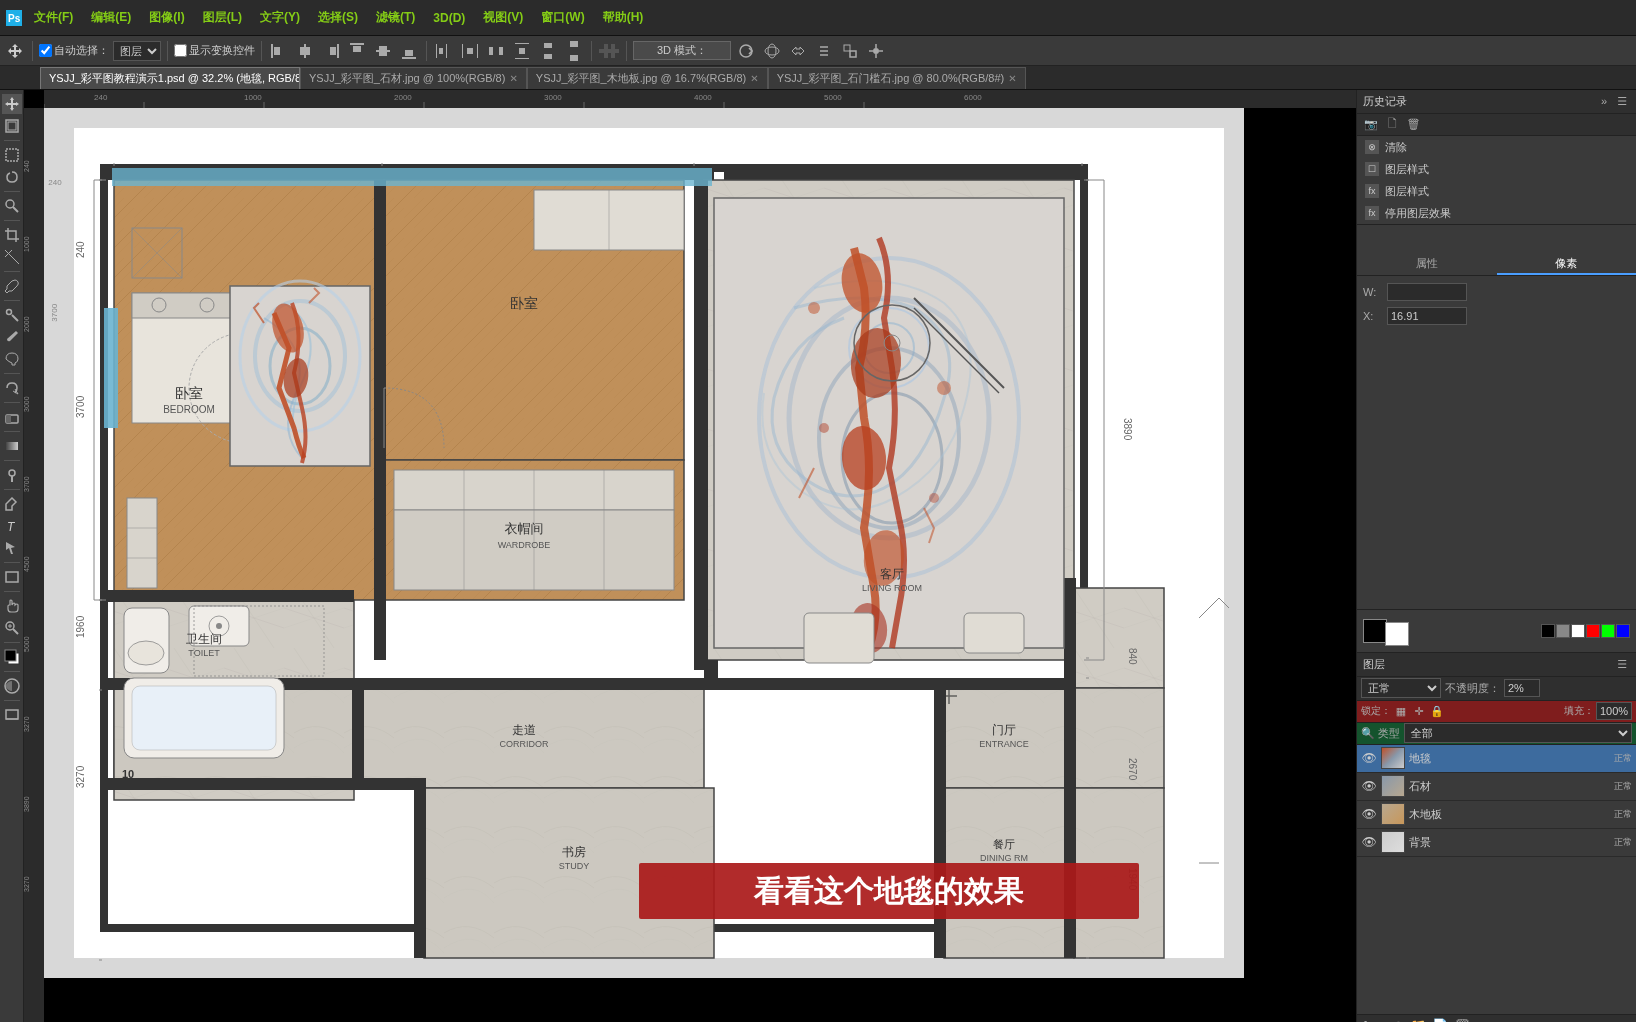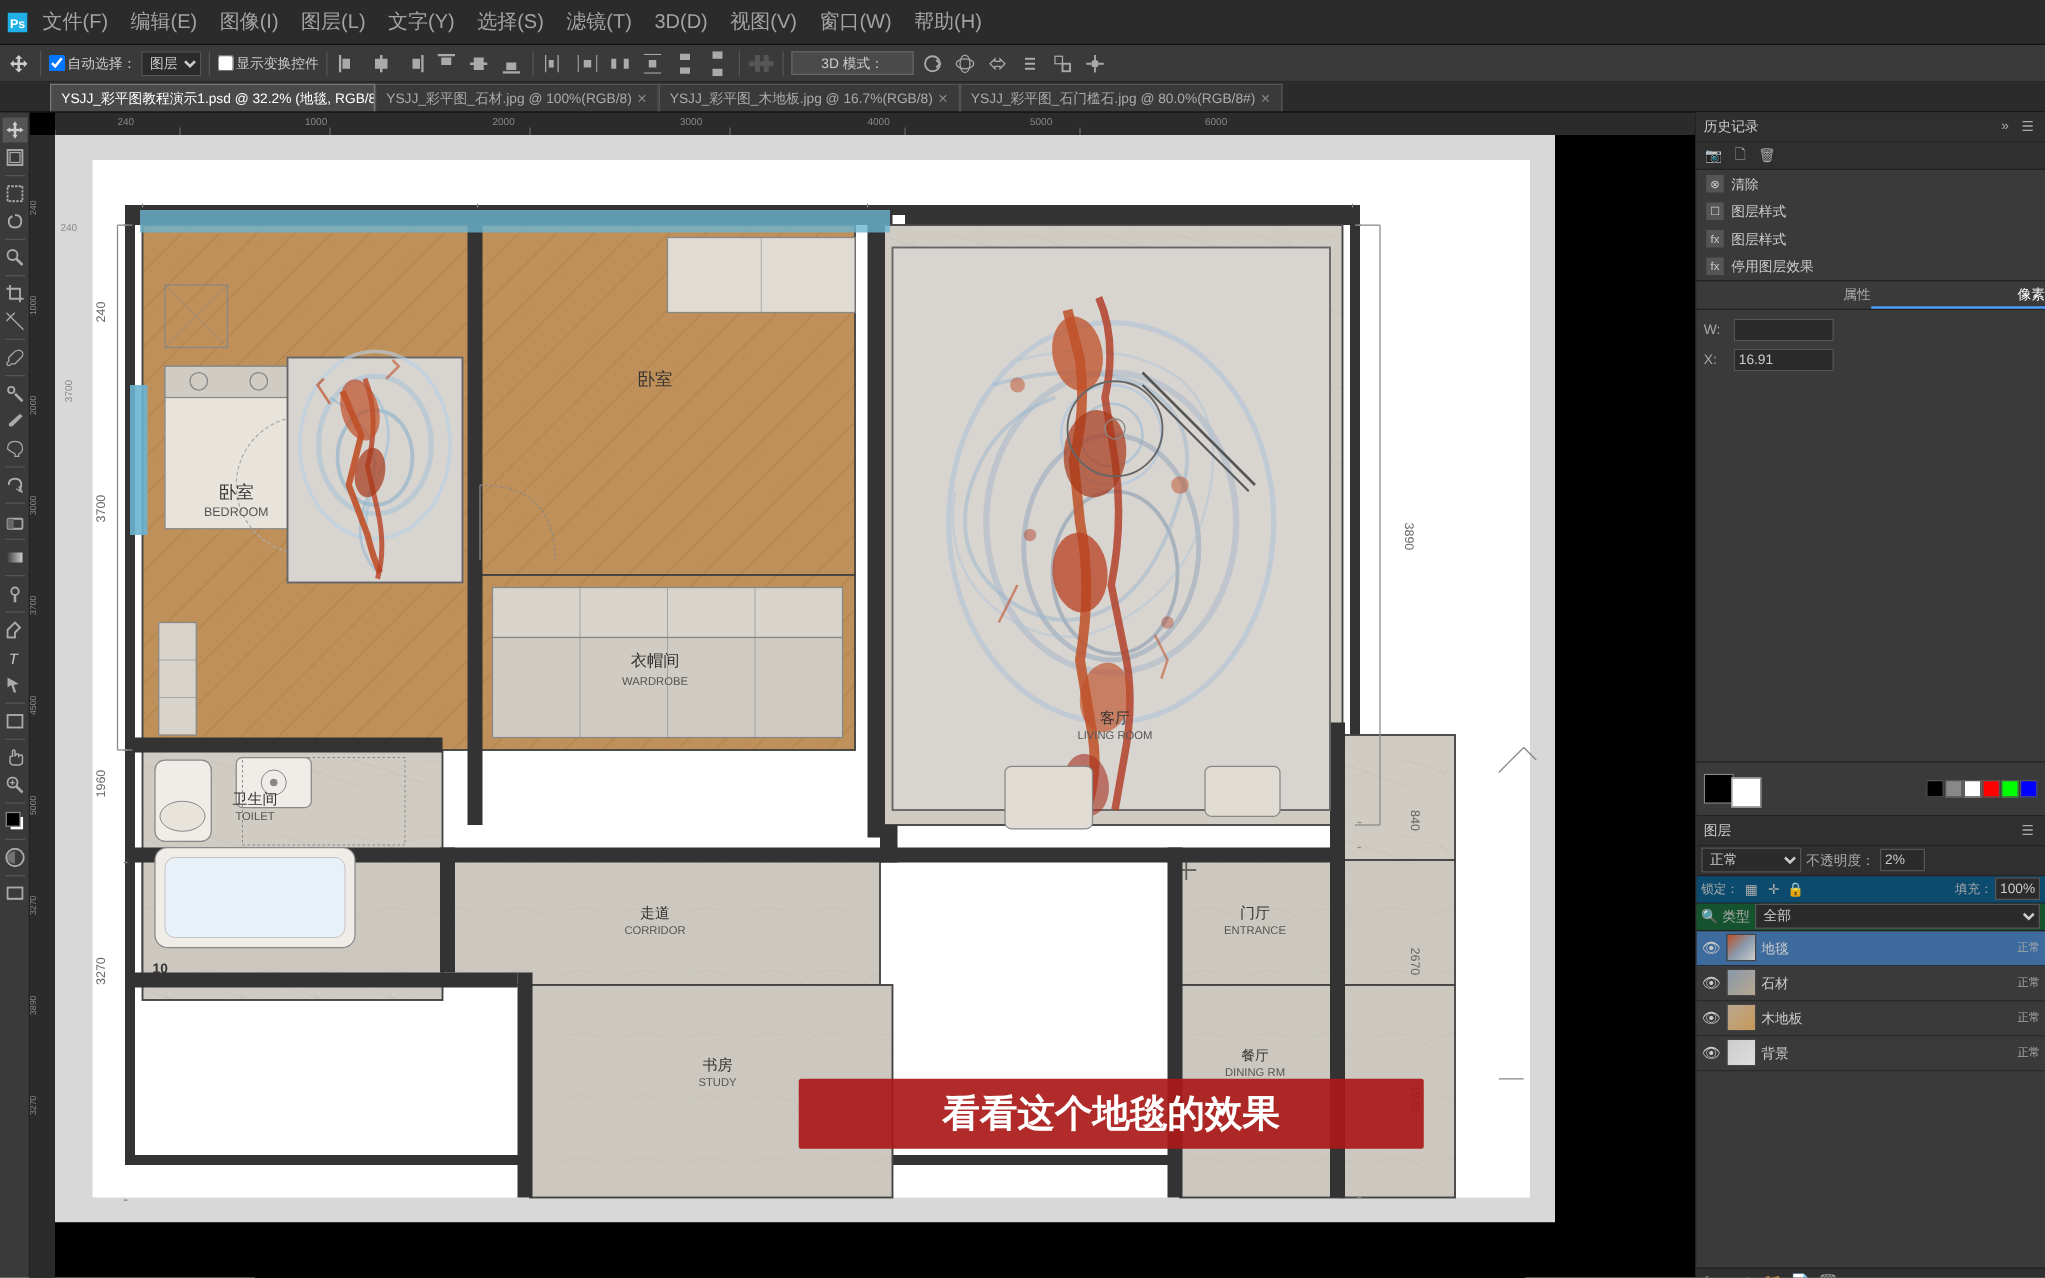--- a/index.html
+++ b/index.html
@@ -1,21 +1,21 @@
 <!DOCTYPE html>
 <html><head>
   <meta charset="utf-8">
   <style>
     * { margin: 0; padding: 0; box-sizing: border-box; }
     body { width: 1636px; height: 1022px; overflow: hidden; background: #3c3c3c; font-family: 'Microsoft YaHei', Arial, sans-serif; font-size: 12px; color: #ccc; }
 
     
     #menubar { display: flex; align-items: center; height: 36px; background: #2b2b2b; padding: 0 4px; gap: 2px; border-bottom: 1px solid #111; }
     #menubar .app-icon { width: 20px; height: 20px; display: flex; align-items: center; justify-content: center; }
-    #menubar .menu-item { padding: 2px 8px; font-size: 16px; color: #a3a3a3; cursor: pointer; white-space: nowrap; }
+    #menubar .menu-item { padding: 2px 8px; font-size: 12px; color: #84cc16; cursor: pointer; white-space: nowrap; font-weight: bold; }
 
     
     #toolbar { display: flex; align-items: center; height: 30px; background: #3a3a3a; border-bottom: 1px solid #222; padding: 0 4px; gap: 4px; }
     .toolbar-btn { display: flex; align-items: center; justify-content: center; width: 22px; height: 22px; cursor: pointer; color: #ccc; font-size: 11px; }
     .toolbar-separator { width: 1px; height: 20px; background: #555; margin: 0 2px; }
     .toolbar-select { background: #2b2b2b; border: 1px solid #555; color: #ccc; font-size: 11px; height: 20px; padding: 0 2px; }
     .toolbar-checkbox-label { display: flex; align-items: center; gap: 2px; font-size: 11px; color: #ccc; }
     .toolbar-checkbox-label input { margin: 0; }
     .toolbar-3d-btn { background: #4a4a4a; border: 1px solid #666; color: #ccc; font-size: 11px; padding: 1px 23px; cursor: pointer; }
 
@@ -47,21 +47,21 @@
     #history-panel { border-bottom: 1px solid #222; }
     .panel-header { display: flex; align-items: center; justify-content: space-between; height: 24px; background: #2f2f2f; padding: 0 6px; font-size: 11px; color: #ccc; border-bottom: 1px solid #222; }
     .panel-header-icons { display: flex; gap: 4px; }
     .panel-icon-btn { font-size: 11px; color: #aaa; cursor: pointer; padding: 1px 3px; }
     .history-item { display: flex; align-items: center; gap: 6px; height: 22px; padding: 0 8px; cursor: pointer; font-size: 11px; color: #ccc; }
     .history-item .hist-icon { width: 14px; height: 14px; background: #555; display: flex; align-items: center; justify-content: center; font-size: 9px; flex-shrink: 0; }
 
     
     #props-area { display: flex; flex-direction: column; flex: 1; }
     .props-tabs { display: flex; border-bottom: 1px solid #222; }
-    .props-tab { flex: 1; height: 22px; display: flex; align-items: center; justify-content: flex-end; font-size: 11px; color: #aaa; cursor: pointer; border-bottom: 2px solid transparent; }
+    .props-tab { flex: 1; height: 22px; display: flex; align-items: center; justify-content: center; font-size: 11px; color: #aaa; cursor: pointer; border-bottom: 2px solid transparent; margin-top: 28px; }
     .props-tab.active { color: #fff; border-bottom-color: #4a9eff; }
     .props-content { padding: 6px; flex: 1; }
     .prop-row { display: flex; align-items: center; height: 20px; gap: 4px; margin-bottom: 4px; }
     .prop-label { font-size: 11px; color: #aaa; width: 20px; flex-shrink: 0; }
     .prop-input { background: #2b2b2b; border: 1px solid #555; color: #ccc; font-size: 11px; height: 18px; padding: 0 3px; width: 80px; }
 
     
     #color-panel { border-top: 1px solid #222; padding: 4px; }
 
     
@@ -808,21 +808,21 @@
       </div>
       <div class="layers-toolbar">
 
         <select class="toolbar-select" style="width:80px;">
           <option>正常</option>
         </select>
 
         <span style="font-size:11px;color:#aaa;">不透明度：</span>
         <input type="text" class="prop-input" style="width: 36px;" value="2%">
       </div>
-      <div style="display:flex;align-items:center;height:22px;background:#0c4a6e;border-bottom:1px solid #222;padding:0 4px;gap:2px;">
+      <div style="display:flex;align-items:center;height:22px;background:#7f1d1d;border-bottom:1px solid #222;padding:0 4px;gap:2px;">
         <span style="font-size:10px;color:#aaa;">锁定：</span>
         <div style="width:16px;height:16px;display:flex;align-items:center;justify-content:center;cursor:pointer;font-size:11px;color:#aaa;">▦</div>
         <div style="width:16px;height:16px;display:flex;align-items:center;justify-content:center;cursor:pointer;font-size:11px;color:#aaa;">✛</div>
         <div style="width:16px;height:16px;display:flex;align-items:center;justify-content:center;cursor:pointer;font-size:11px;color:#aaa;">🔒</div>
         <div style="flex:1;"></div>
         <span style="font-size:10px;color:#aaa;">填充：</span>
         <input type="text" class="prop-input" style="width: 36px;" value="100%">
       </div>
 
       <div style="display:flex;align-items:center;height:22px;background:#14532d;border-bottom:1px solid #222;padding:0 4px;gap:4px;">

